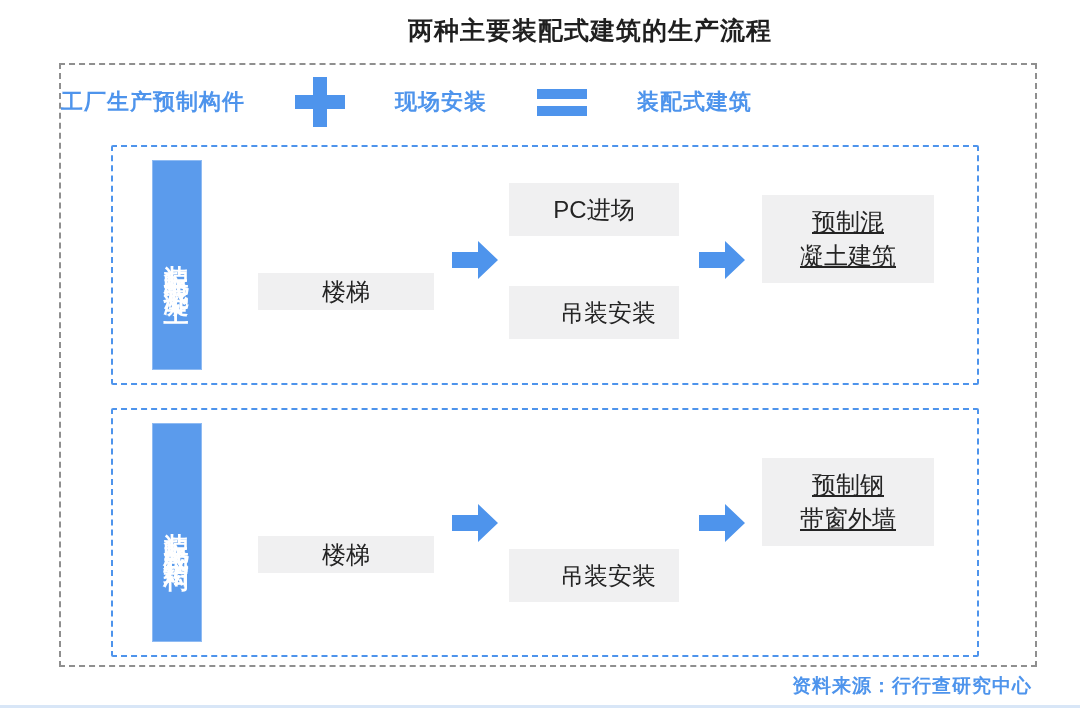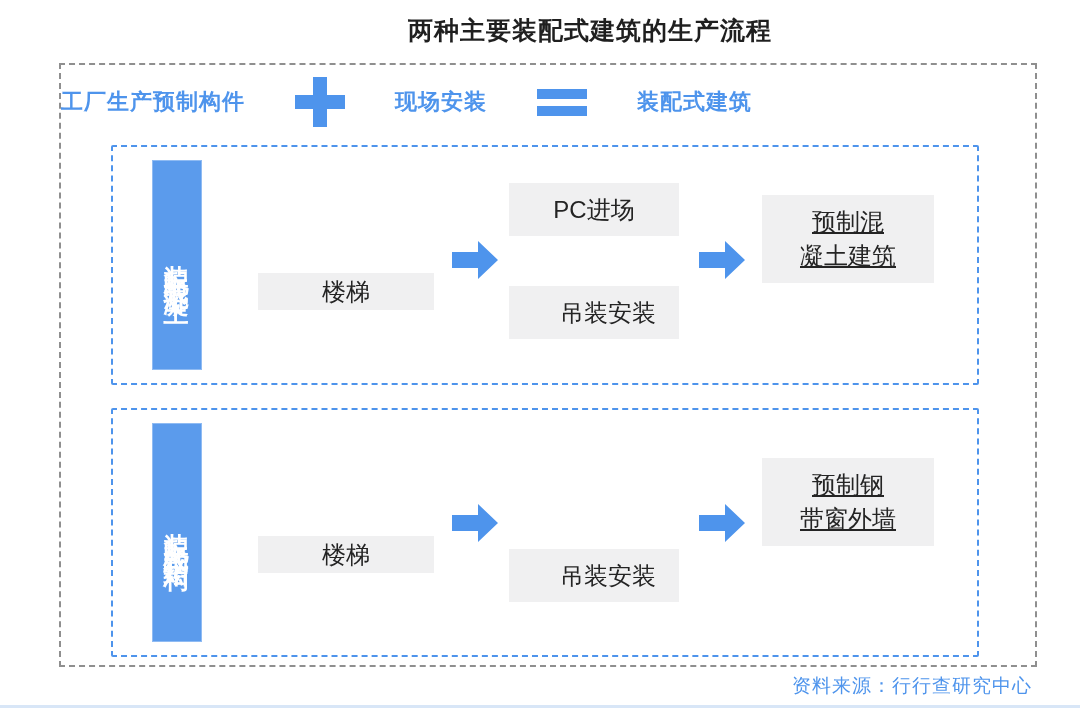--- a/index.html
+++ b/index.html
@@ -65,21 +65,21 @@
     white-space:pre-line;line-height:1.42;text-decoration:underline;
   }
 
   .arrow{position:absolute;width:46px;height:38px;}
   .arrow svg{display:block;fill:var(--accent-blue);}
   .arrow-1{left:339px;top:94px;}
   .arrow-2{left:586px;top:94px;}
 
   .source{
     position:absolute;right:48px;bottom:13px;
-    color:var(--accent-blue);font-weight:normal;font-size:19px;letter-spacing:1px;margin-left:30px;
+    color:var(--accent-blue);font-weight:bold;font-size:19px;letter-spacing:1px;margin-left:30px;
   }
   .bottom-line{
     position:absolute;left:0;right:0;bottom:4px;height:3px;
     background:var(--bottom-line);
   }
 </style>
 </head>
 <body>
 
 <div class="page">

